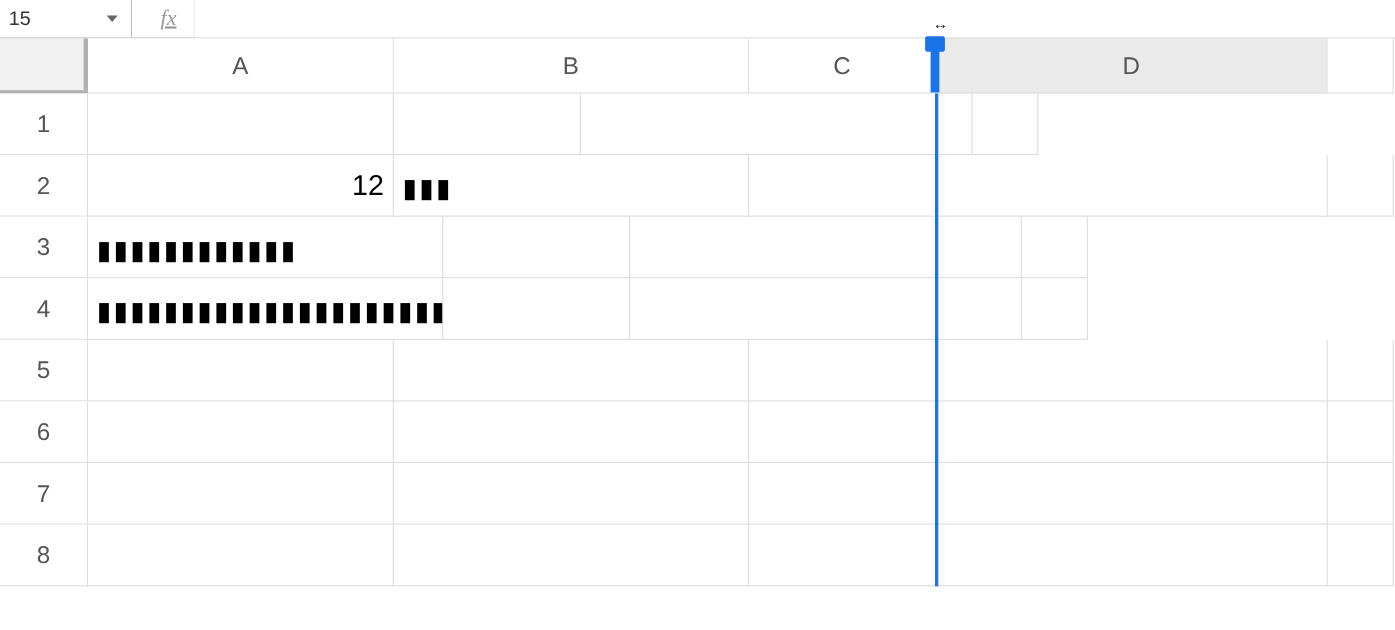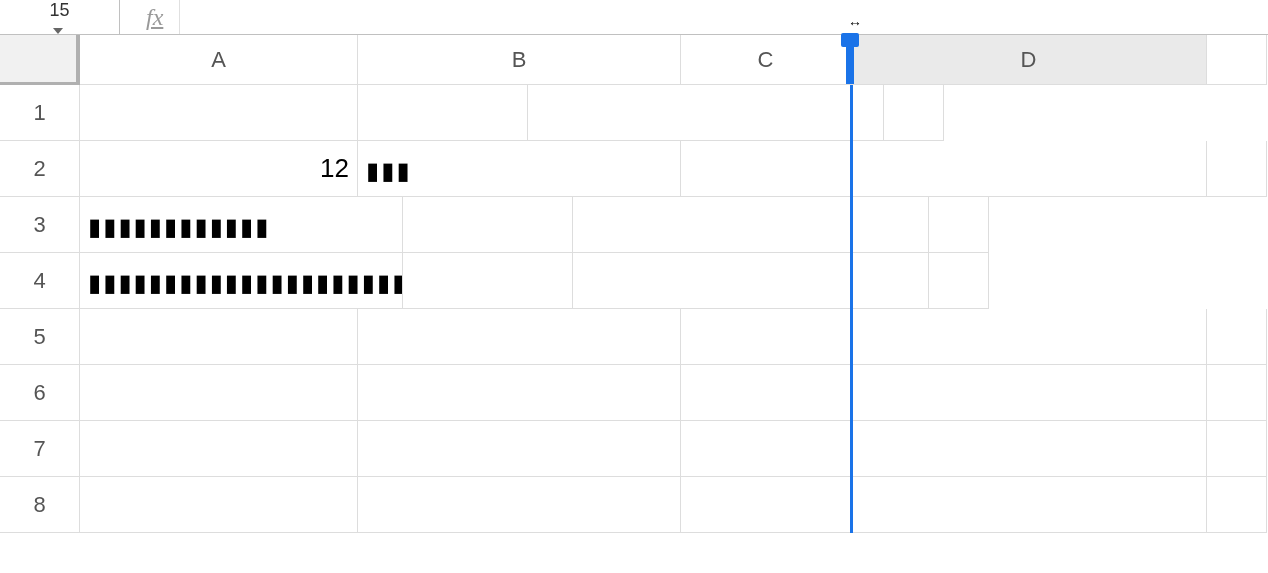--- a/index.html
+++ b/index.html
@@ -20,21 +20,20 @@
       background: #fff;
     }
     .name-box {
       width: 120px;
       height: 100%;
       display: flex;
       align-items: center;
       padding: 0 8px;
       border-right: 1px solid #c0c0c0;
       position: relative;
-      flex-direction: column;
     }
     .name-box-text {
       font-size: 18px;
       color: #333;
       flex: 1;
     }
     .name-box-dropdown {
       width: 0;
       height: 0;
       border-left: 5px solid transparent;
@@ -44,21 +43,21 @@
     }
     .fx-area {
       display: flex;
       align-items: center;
       height: 100%;
       padding: 0 6px;
       border-right: 1px solid #e0e0e0;
     }
     .fx-label {
       font-style: italic;
-      font-size: 24px;
+      font-size: 20px;
       color: #999;
       padding: 0 10px 0 20px;
       font-family: Georgia, serif;
       text-decoration: underline;
     }
     .formula-input {
       flex: 1;
       height: 100%;
       border: none;
       outline: none;

